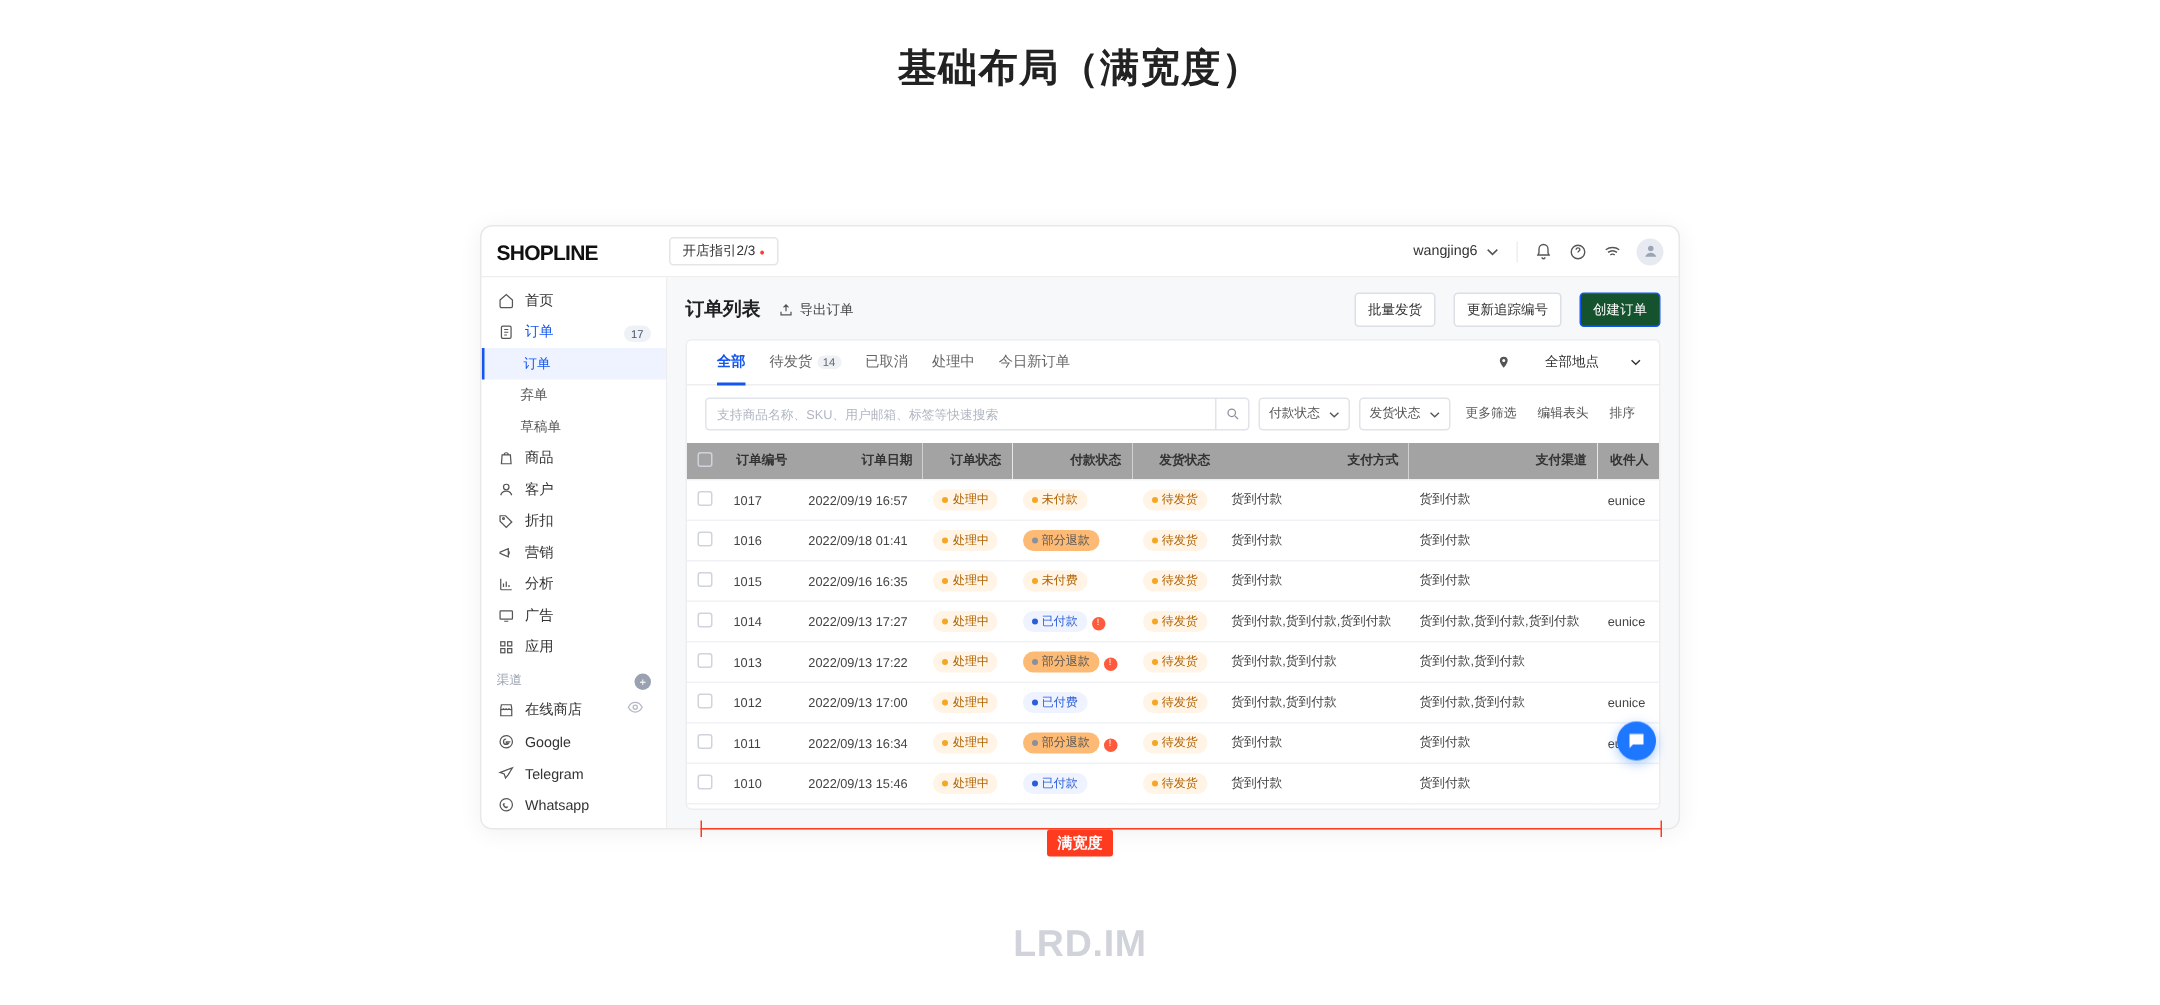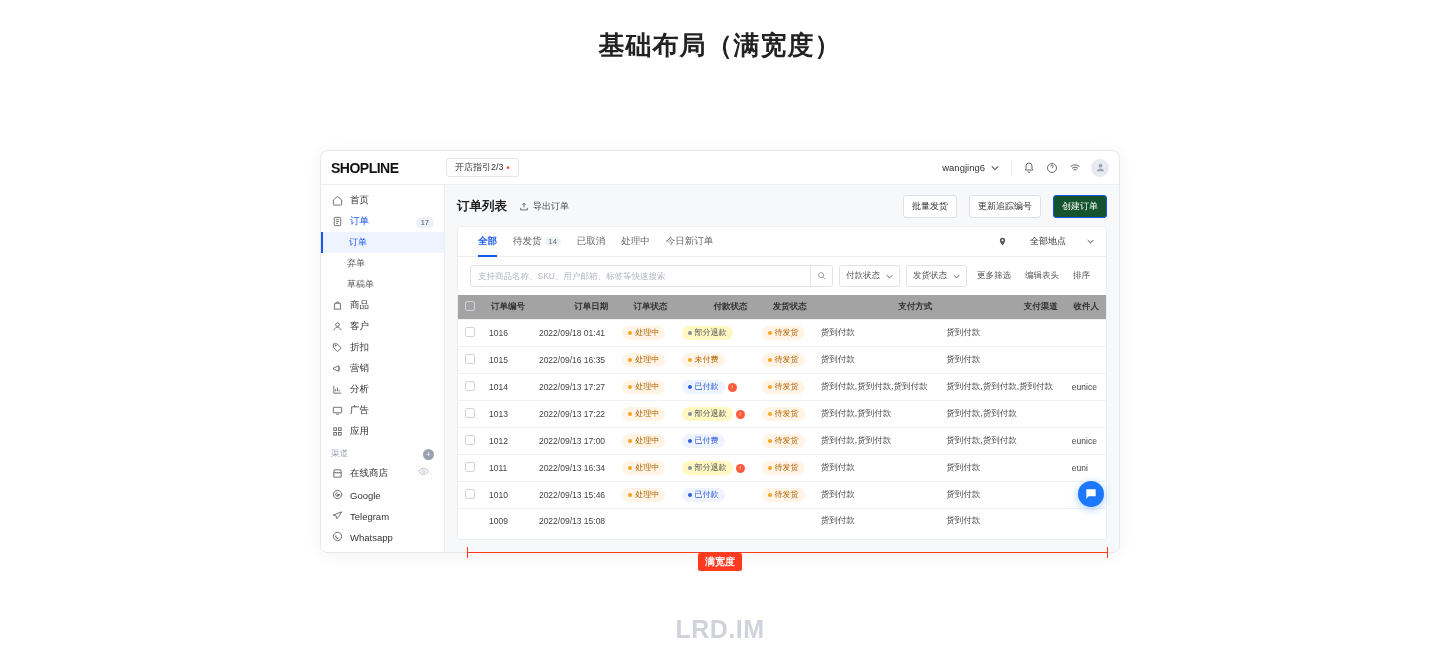--- a/index.html
+++ b/index.html
@@ -331,21 +331,21 @@
     border-radius: 8px;
     padding: 1px 6px;
     font-size: 8px;
     line-height: 12px;
   }
   .chip .dot {
     width: 4px; height: 4px; border-radius: 50%;
   }
   .chip-orange { background: #fff4e5; color: #b06200; }
   .chip-orange .dot { background: #f5a623; }
-  .chip-grey { background: #fef9c3; color: #555; }
+  .chip-grey { background: #fdba74; color: #555; }
   .chip-grey .dot { background: #8a909c; }
   .chip-blue { background: #eef3ff; color: #2b5ed9; }
   .chip-blue .dot { background: #2b5ed9; }
   .warn-dot {
     display: inline-block;
     width: 9px; height: 9px;
     border-radius: 50%;
     background: #ff5a3c;
     color: #fff;
     font-size: 6px;
@@ -688,20 +688,31 @@
                   <th>付款状态</th>
                   <th>发货状态</th>
                   <th>支付方式</th>
                   <th>支付渠道</th>
                   <th>收件人</th>
                 </tr>
               </thead>
             <tbody id="tbody">
                 <tr>
                   <td><span class="cb"></span></td>
+                  <td>1017</td>
+                  <td>2022/09/19 16:57</td>
+                  <td><span class="chip chip-orange"><span class="dot"></span>处理中</span></td>
+                  <td><span class="chip chip-orange"><span class="dot"></span>未付款</span></td>
+                  <td><span class="chip chip-orange"><span class="dot"></span>待发货</span></td>
+                  <td>货到付款</td>
+                  <td>货到付款</td>
+                  <td>eunice</td>
+                </tr>
+                <tr>
+                  <td><span class="cb"></span></td>
                   <td>1016</td>
                   <td>2022/09/18 01:41</td>
                   <td><span class="chip chip-orange"><span class="dot"></span>处理中</span></td>
                   <td><span class="chip chip-grey"><span class="dot"></span>部分退款</span></td>
                   <td><span class="chip chip-orange"><span class="dot"></span>待发货</span></td>
                   <td>货到付款</td>
                   <td>货到付款</td>
                   <td></td>
                 </tr>
                 <tr>

